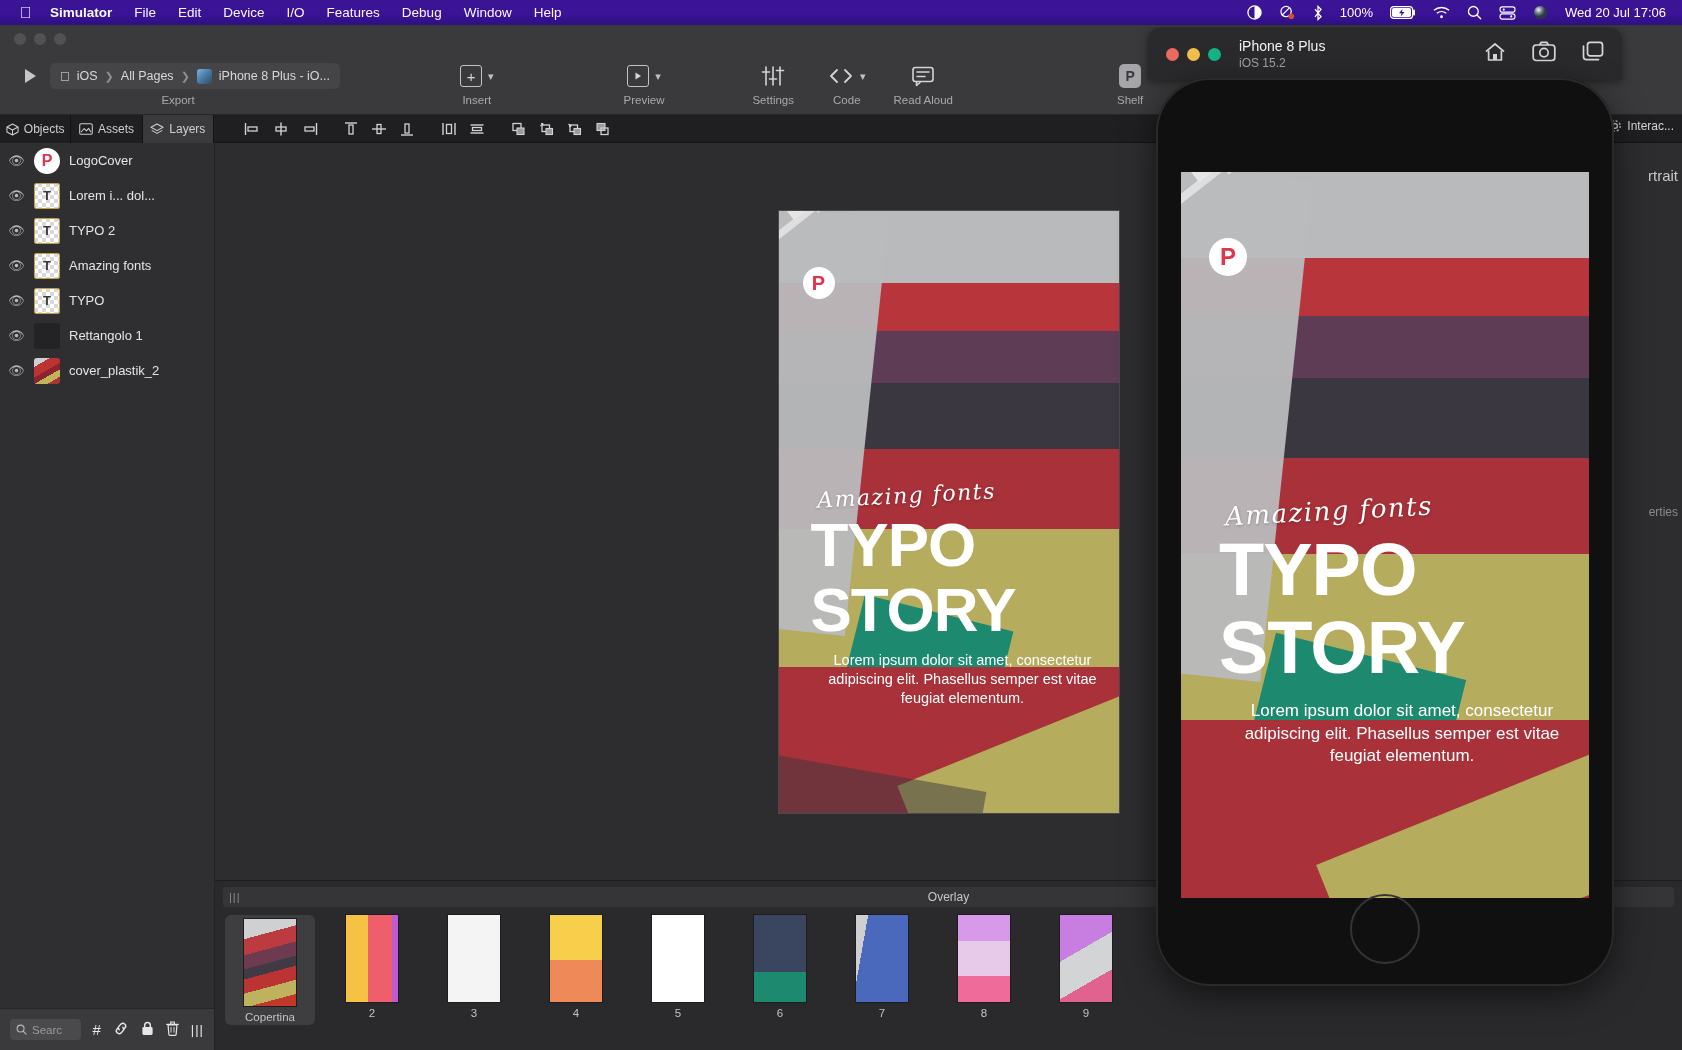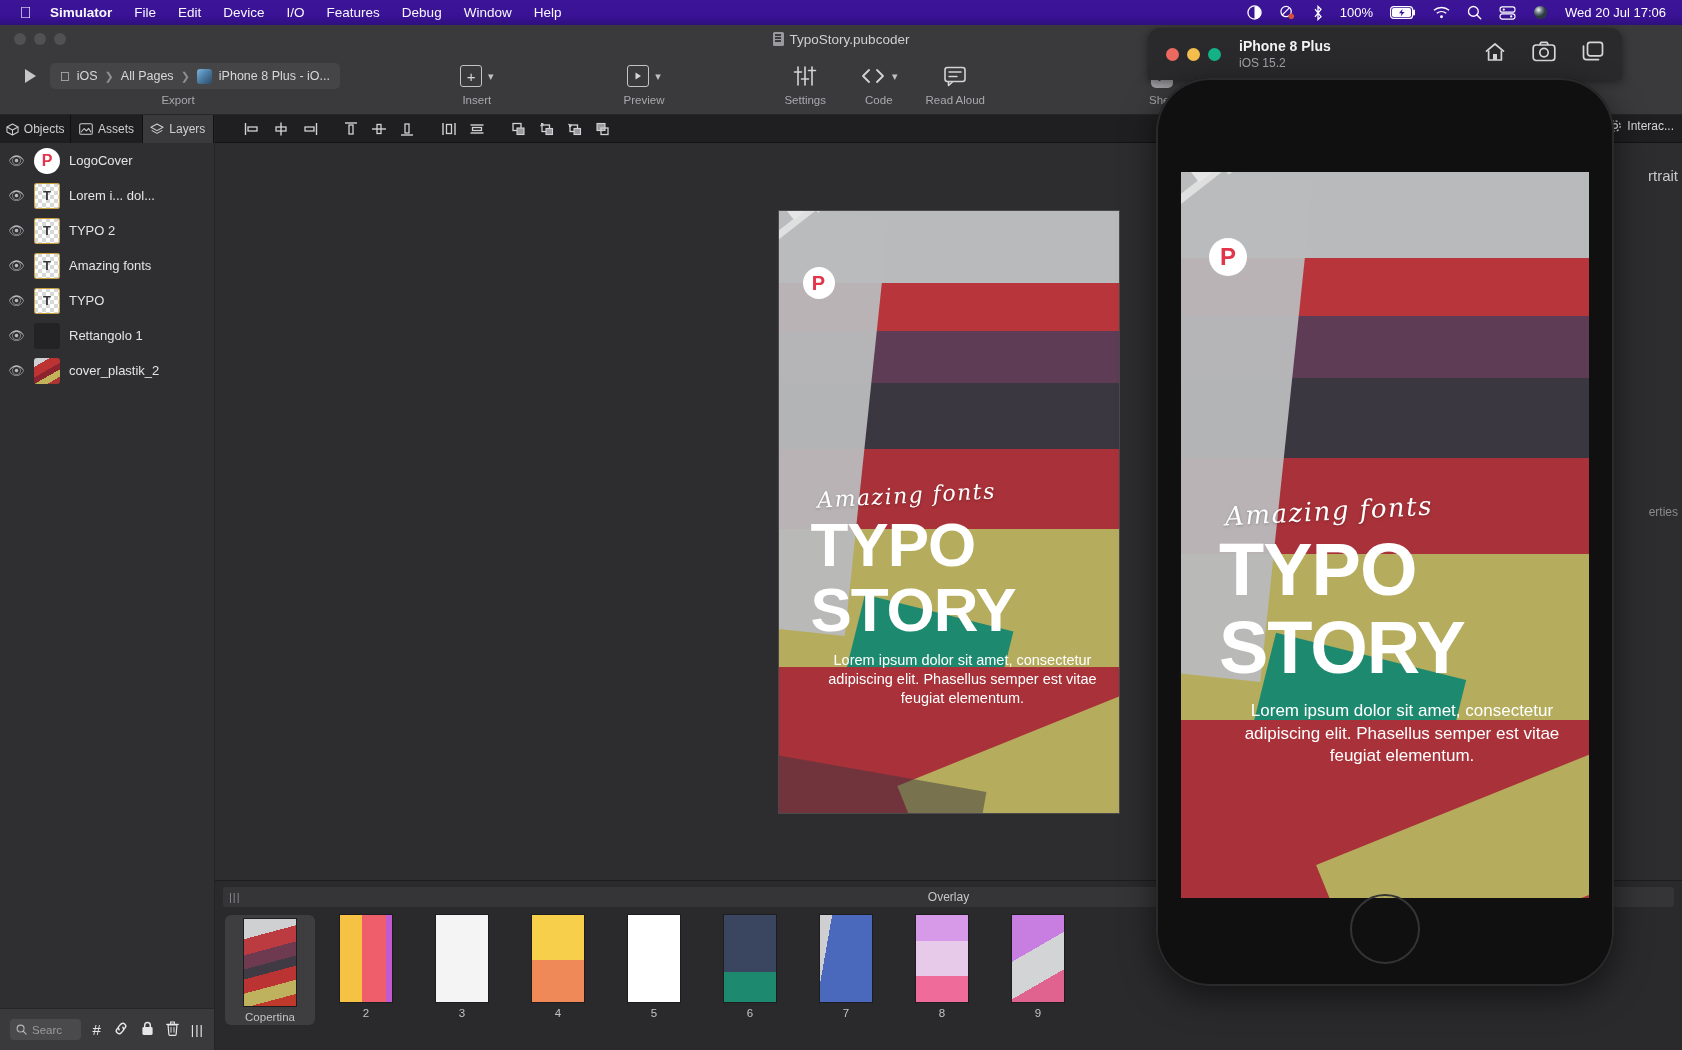--- a/index.html
+++ b/index.html
@@ -212,41 +212,41 @@
     position: absolute; left: 215px; right: 0; bottom: 0; height: 170px;
     background: #2a2a2c; border-top: 1px solid #1d1d1f;
   }
   .strip-head {
     height: 20px; background: #353537; margin: 6px 8px 0;
     border-radius: 3px; display: flex; align-items: center;
     justify-content: center; position: relative;
     font-size: 12px; color: #c7c7c9;
   }
   .grip { position: absolute; left: 6px; color: #8c8c90; font-size: 11px; letter-spacing: 1px; }
-  .strip-items { display: flex; gap: 6px; padding: 8px 10px 0; }
+  .strip-items { display: flex; gap: 12px; padding: 8px 10px 0; }
   .pitem { width: 90px; display: flex; flex-direction: column; align-items: center; }
   .pitem.selected { background: #3e3e40; border-radius: 6px; padding: 4px 0 2px; }
   .pthumb { width: 52px; height: 87px; background: #fff; box-shadow: 0 0 0 1px #1d1d1f; }
   .plabel { font-size: 11.5px; color: #c3c3c5; margin-top: 5px; }
 
   
   .sim {
     position: absolute; left: 1148px; top: 28px; width: 474px; height: 1015px;
     z-index: 30;
   }
   .sim-titlebar {
     width: 474px; height: 52px; background: #2a2a2c;
     border-radius: 12px 12px 0 0;
     display: flex; align-items: center; padding: 0 18px; gap: 0;
     box-shadow: 0 2px 10px rgba(0,0,0,.45);
   }
   .sim-traffic { display: flex; gap: 8px; }
   .sim-dot { width: 13px; height: 13px; border-radius: 50%; }
   .sim-meta { margin-left: 18px; line-height: 1.2; }
-  .sim-name { font-size: 14px; font-weight: bold; color: #f2f2f4; }
+  .sim-name { font-size: 14px; font-weight: normal; color: #f2f2f4; }
   .sim-os { font-size: 12px; color: #a4a4a8; margin-top: 1px; }
   .sim-acts { margin-left: auto; display: flex; gap: 26px; color: #d6d6d8; }
   .device {
     position: absolute; left: 8px; top: 50px; width: 458px; height: 908px;
     background: #101011; border-radius: 54px;
     box-shadow: 0 10px 34px rgba(0,0,0,.55), inset 0 0 0 2px #2a2a2c;
   }
   .dev-screen {
     position: absolute; left: 25px; top: 94px; width: 408px; height: 726px;
     overflow: hidden; background: #000;
@@ -340,24 +340,20 @@
   </div>
 
   <div class="app-window">
 
     <div class="app-titlebar">
       <div class="traffic">
         <span class="dot"></span>
         <span class="dot"></span>
         <span class="dot"></span>
       </div>
-      <div class="doc-title">
-        <span class="doc-glyph"></span>
-        <span>TypoStory.pubcoder</span>
-      </div>
     </div>
 
     <div class="toolbar">
 
       <div class="tb-group" style="margin-left:16px; margin-top:8px;">
         <div class="tb-row">
           <span class="play-btn">
               <span class="tri"></span>
             </span>
           <span class="breadcrumb">
@@ -386,21 +382,21 @@
           <span class="sq-btn">
             <svg width="10" height="10" viewBox="0 0 10 10">
                 <path d="M2.5 1.5 L8 5 L2.5 8.5 Z" fill="#d7d7d9"></path>
               </svg>
           </span>
           <span class="chev">▾</span>
         </div>
         <span class="tb-label">Preview</span>
       </div>
 
-      <div class="tb-group" style="margin-left:120px; margin-top:8px;">
+      <div class="tb-group" style="margin-left:88px; margin-top:8px;">
         <div class="tb-row settings-ico">
           <svg width="26" height="24" viewBox="0 0 26 24">
             <g stroke="#d3d3d5" stroke-width="1.6" stroke-linecap="round">
               <path d="M6 3 v18"></path>
                 <path d="M13 3 v18"></path>
                 <path d="M20 3 v18"></path>
               <path d="M2.5 8 h7"></path>
                 <path d="M9.5 15 h7"></path>
                 <path d="M16.5 6.5 h7"></path>
             </g>

